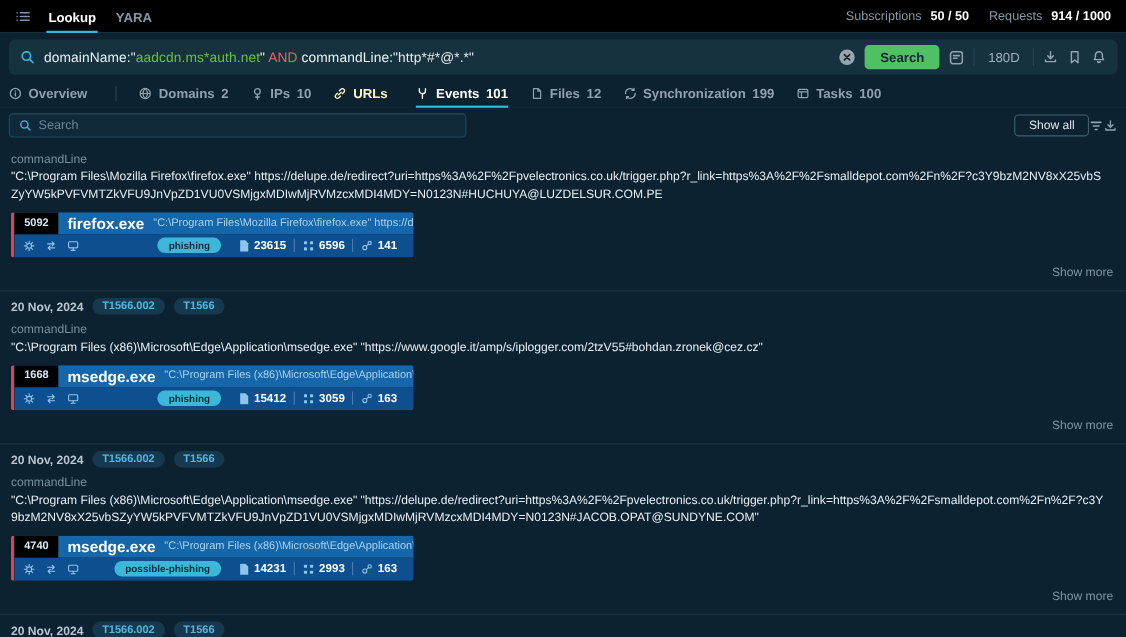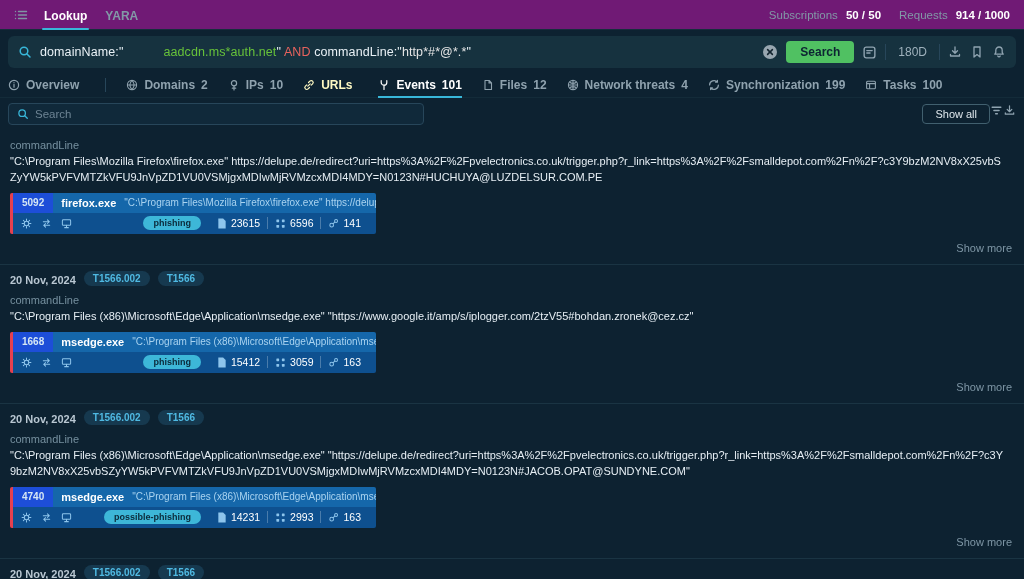--- a/index.html
+++ b/index.html
@@ -7,21 +7,21 @@
   body {
     background:#0d2231;
     font-family:"Liberation Sans", sans-serif;
     color:#e6eef4;
     font-size:12px;
   }
   svg { display:block; }
 
   
   .topbar {
-    height:30px; background:#701a75; border-bottom:1px solid #152e3c;
+    height:30px; background:#000000; border-bottom:1px solid #152e3c;
     display:flex; align-items:center; padding:0 14px; gap:14px;
   }
   .menu-btn { color:#7f95a3; display:flex; align-items:center; cursor:pointer; }
   .top-tab { font-weight:bold; color:#8299a7; padding:8px 2px 6px; position:relative; cursor:pointer; }
   .top-tab.active { color:#ffffff; }
   .top-tab.active::after {
     content:""; position:absolute; left:0; right:0; bottom:-1px; height:2px; background:#38b7d9; border-radius:2px;
   }
   .top-right { margin-left:auto; display:flex; align-items:center; gap:18px; }
   .stat-pair { display:flex; gap:8px; align-items:center; }
@@ -29,21 +29,21 @@
   .stat-value { color:#ffffff; font-weight:bold; font-size:11.5px; }
 
   
   .querybar-wrap { padding:6px 8px 4px; }
   .querybar {
     height:32px; background:#16323f; border-radius:6px;
     display:flex; align-items:center; padding:0 10px; gap:8px;
   }
   .query-text { flex:1; font-size:12.5px; white-space:nowrap; overflow:hidden; letter-spacing:.1px; }
   .q-plain { color:#e9f1f6; }
-  .q-green { color:#67c23a;margin-left:40px; }
+  .q-green { color:#67c23a; }
   .q-red   { color:#e8635e; }
   .q-blue  { color:#e5e5e5; }
   .clear-btn { display:flex; cursor:pointer; }
   .search-btn {
     background:#50c162; color:#0d2433; font-weight:bold; font-size:12px;
     border:none; border-radius:4px; padding:4px 14px; cursor:pointer;
   }
   .qb-icon { color:#90a4b1; cursor:pointer; display:flex; align-items:center; }
   .period { color:#9fb1bc; font-size:12px; padding:0 4px; cursor:pointer; }
   .vsep { width:1px; height:16px; background:#27465a; }
@@ -64,21 +64,21 @@
   .filterbar { display:flex; align-items:center; padding:5px 8px 6px; gap:10px; }
   .filter-input-wrap {
     width:416px; height:22px; background:#10293a; border:1px solid #27465a; border-radius:4px;
     display:flex; align-items:center; padding:0 8px; gap:6px;
   }
   .filter-input {
     background:transparent; border:none; outline:none; color:#cdd9e1; font-size:11.5px; width:100%;
     font-family:"Liberation Sans", sans-serif;
   }
   .filter-input::placeholder { color:#6d8494; }
-  .filter-right { margin-left:auto; display:flex; align-items:flex-start; gap:0; }
+  .filter-right { margin-left:auto; display:flex; align-items:center; gap:0; }
   .show-all-btn {
     background:transparent; border:1px solid #41606f; color:#dfe7ec; border-radius:4px;
     font-size:11px; padding:3px 12px; cursor:pointer; font-family:"Liberation Sans", sans-serif;
   }
   .fb-icon { color:#90a4b1; cursor:pointer; display:flex; }
 
   
   .results { padding:2px 0 0; }
   .result { }
   .meta-row { display:flex; align-items:flex-end; gap:8px; padding:6px 10px 2px; }
@@ -87,31 +87,31 @@
     background:#16394f; color:#4fb9e2; font-weight:bold; font-size:10px;
     border-radius:9px; padding:2px 9px; cursor:pointer;
   }
   .field-label { color:#76909f; font-size:11px; padding:6px 10px 3px; }
   .cmd-text {
     color:#e6eef4; font-size:11px; line-height:1.45; padding:0 10px;
     word-break:break-all; max-width:1014px;
   }
   .card { width:366px; margin:7px 0 0 10px; border-left:3px solid #e5404f; border-radius:2px; overflow:hidden; cursor:pointer; }
   .card-top { display:flex; align-items:center; height:20px; background:#1567aa; }
-  .pid { background:#1d4ed8; color:#d6e7f4; font-weight:bold; font-size:10px; padding:0 9px; height:100%; display:flex; align-items:center; }
-  .pname { color:#ffffff; font-weight:bold; font-size:11px; padding:0 8px; white-space:nowrap; }
+  .pid { background:#000000; color:#d6e7f4; font-weight:bold; font-size:10px; padding:0 9px; height:100%; display:flex; align-items:center; }
+  .pname { color:#ffffff; font-weight:bold; font-size:14px; padding:0 8px; white-space:nowrap; }
   .pcmd { color:#a9d3f0; font-size:10px; white-space:nowrap; overflow:hidden; flex:1; padding-right:6px; }
   .card-bottom { display:flex; align-items:center; height:21px; background:#0e508f; padding:0 8px; gap:9px; }
   .proc-icon { color:#8ec5ec; display:flex; cursor:pointer; }
   .verdict {
     margin-left:auto; background:#3db7d8; color:#0b2a3a; font-weight:bold; font-size:9px;
     border-radius:9px; padding:2px 10px; white-space:nowrap;
   }
   .stats { display:flex; align-items:center; }
-  .stat-item { display:flex; align-items:center; gap:4px; color:#ffffff; font-weight:normal; font-size:10.5px; padding:0 7px;text-align:center; }
+  .stat-item { display:flex; align-items:center; gap:4px; color:#ffffff; font-weight:bold; font-size:10.5px; padding:0 7px;text-align:center; }
   .stat-item + .stat-item { border-left:1px solid rgba(255,255,255,.25); }
   .stat-item .sicon { color:#8ec5ec; display:flex; }
   .show-more-row { display:flex; justify-content:flex-end; padding:8px 12px 2px; }
   .show-more { color:#7e96a5; font-size:11px; cursor:pointer; }
   .block-sep { border:none; border-top:1px solid #1a3443; margin:8px 0 0; }
 </style>
 </head>
 <body>
 
 <header class="topbar">
@@ -233,30 +233,20 @@
     <span class="ticon">
         <svg width="12" height="12" viewBox="0 0 12 12" fill="none" stroke="currentColor" stroke-width="1.1" stroke-linejoin="round">
           <path d="M3 1.5h4.2L9.5 3.8v6.7H3zM7 1.5v2.4h2.5"></path>
         </svg>
       </span>
     <span>Files</span>
       <span>12</span>
   </span>
   <span class="navtab">
     <span class="ticon">
-        <svg width="12" height="12" viewBox="0 0 12 12" fill="none" stroke="currentColor" stroke-width="1.1">
-          <circle cx="6" cy="6" r="4.6"></circle>
-          <path d="M1.4 6h9.2M6 1.4v9.2M2.6 3.2c2 1.4 4.8 1.4 6.8 0M2.6 8.8c2-1.4 4.8-1.4 6.8 0"></path>
-        </svg>
-      </span>
-    <span>Network threats</span>
-      <span>4</span>
-  </span>
-  <span class="navtab">
-    <span class="ticon">
         <svg width="12" height="12" viewBox="0 0 12 12" fill="none" stroke="currentColor" stroke-width="1.2" stroke-linecap="round" stroke-linejoin="round">
           <path d="M10.4 6a4.4 4.4 0 0 1-7.8 2.8M1.6 6a4.4 4.4 0 0 1 7.8-2.8M9.4 1.4v1.8H7.6M2.6 10.6V8.8h1.8"></path>
         </svg>
       </span>
     <span>Synchronization</span>
       <span>199</span>
   </span>
   <span class="navtab">
     <span class="ticon">
         <svg width="12" height="12" viewBox="0 0 12 12" fill="none" stroke="currentColor" stroke-width="1.1">

